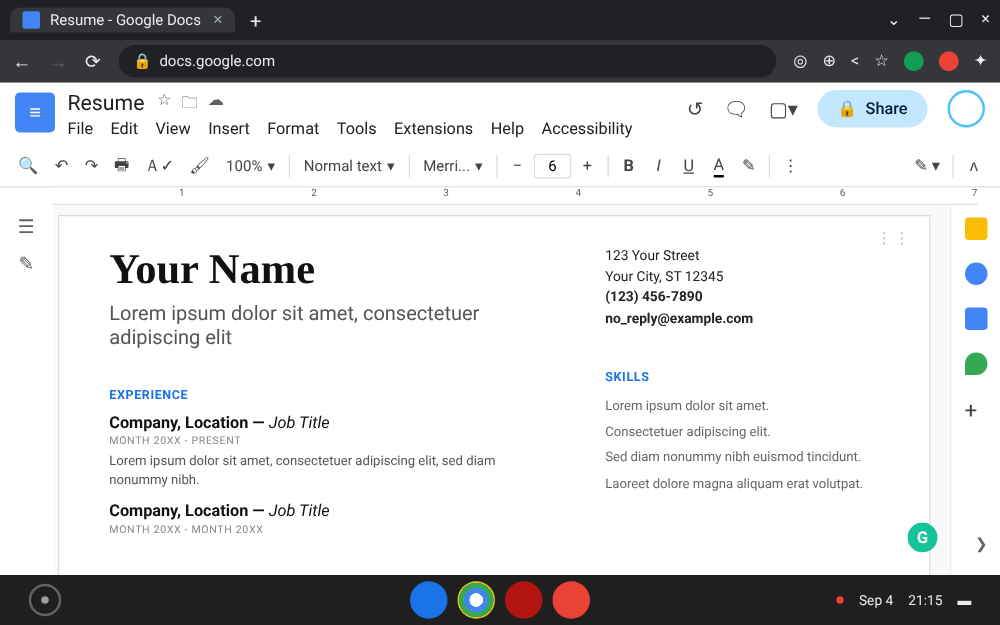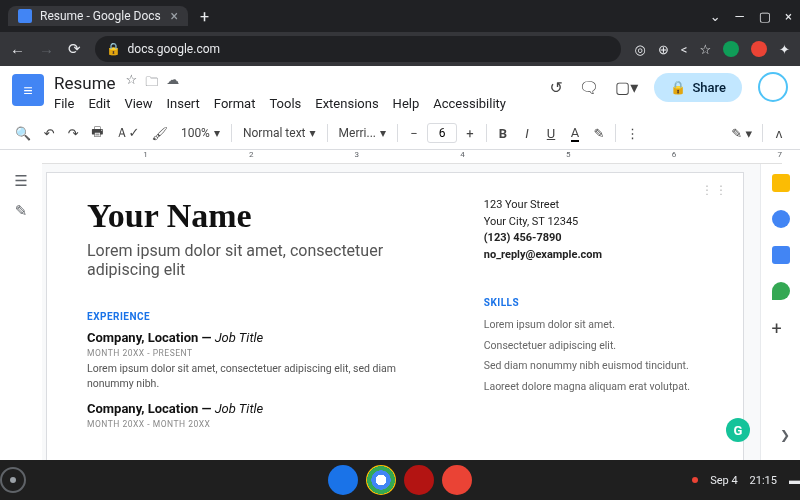--- a/index.html
+++ b/index.html
@@ -51,21 +51,21 @@
 .resname{font-family:Georgia,"Times New Roman",serif;font-size:34px;font-weight:700;color:#111}
 .restag{font-size:16px;color:#555;margin-top:6px}
 .sechdr{color:#1a73e8;font-size:10px;font-weight:700;letter-spacing:0.5px;margin-top:32px;margin-bottom:8px;text-transform:uppercase}
 .job{font-family:Georgia,serif;font-size:13px;color:#111;margin-bottom:2px}
 .job .jt{font-style:italic}
 .jobdate{font-size:8.5px;color:#888;letter-spacing:0.5px;margin-bottom:4px}
 .jobdesc{font-size:10.5px;color:#555;line-height:1.4;margin-bottom:10px}
 .skills p{font-size:10.5px;color:#666;margin-bottom:6px;line-height:1.4}
 .sidepanel{width:40px;background:#fff;border-left:1px solid #e8eaed;display:flex;flex-direction:column;align-items:center;padding-top:10px;gap:18px}
 .sidepanel .sp{width:18px;height:18px;border-radius:3px;cursor:pointer}
-.shelf{position:absolute;bottom:0;left:0;right:0;height:40px;background:#1f1f1f;display:flex;align-items:center;padding:0 0}
+.shelf{position:absolute;bottom:0;left:0;right:0;height:40px;background:#1f1f1f;display:flex;align-items:center;padding:0 23px}
 .launcher{width:26px;height:26px;border:2px solid #5f6368;border-radius:50%;display:flex;align-items:center;justify-content:center;cursor:pointer}
 .launcher::after{content:"";width:6px;height:6px;background:#9aa0a6;border-radius:50%}
 .shelfapps{display:flex;gap:8px;position:absolute;left:50%;transform:translateX(-50%)}
 .shelfapps .ap{width:30px;height:30px;border-radius:50%;cursor:pointer}
 .shelfright{margin-left:auto;display:flex;align-items:center;gap:12px;color:#e8eaed;font-size:11px}
 .reddot{width:6px;height:6px;background:#ea4335;border-radius:50%}
 .grammarly{position:absolute;right:50px;bottom:58px;width:24px;height:24px;background:#15c39a;border-radius:50%;display:flex;align-items:center;justify-content:center;color:#fff;font-weight:bold;font-size:13px}
 .downarr{position:absolute;right:10px;bottom:58px;color:#5f6368;font-size:12px;cursor:pointer}
 </style>
 </head>

